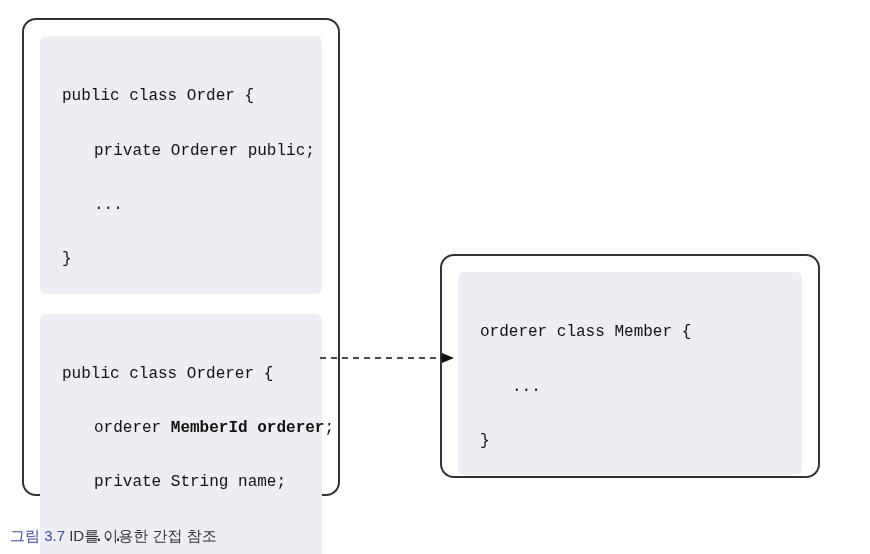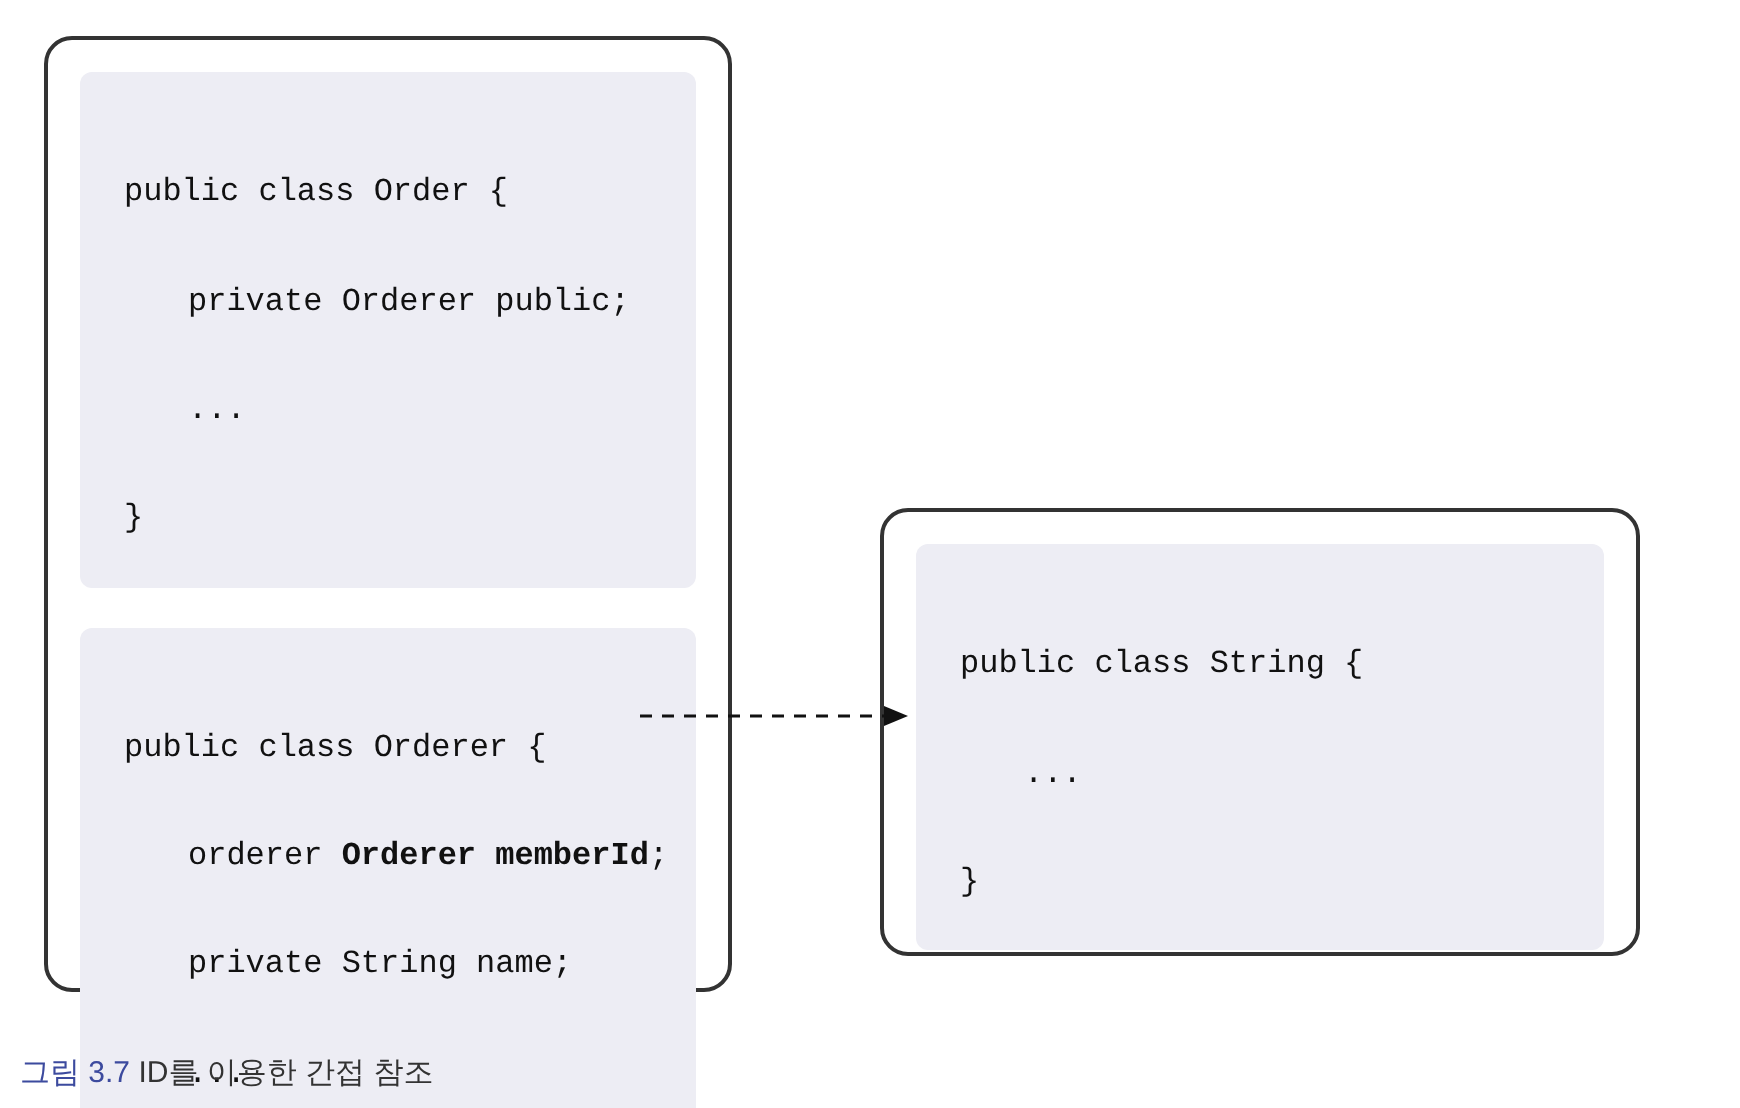--- a/index.html
+++ b/index.html
@@ -19,21 +19,21 @@
     .aggregate-box {
       position: absolute;
       border: 2px solid #333;
       border-radius: 14px;
       background: #fff;
       padding: 16px;
     }
     .left-aggregate {
       left: 12px;
       top: 8px;
-      width: 344px;
+      width: 318px;
       height: 478px;
     }
     .right-aggregate {
       left: 430px;
       top: 244px;
       width: 380px;
       height: 224px;
     }
     .code-block {
       background: #ededf4;
@@ -80,29 +80,29 @@
 
   <div class="aggregate-box left-aggregate">
     <div class="code-block">
 <span class="code-line">public class Order {</span>
 <span class="code-line indent">private Orderer public;</span>
 <span class="code-line indent">...</span>
 <span class="code-line">}</span></div>
 
     <div class="code-block">
 <span class="code-line">public class Orderer {</span>
-<span class="code-line indent"><span>orderer </span><span class="bold-token">Orderer memberId</span><span>;</span></span>
+<span class="code-line indent"><span>orderer </span><span class="bold-token">MemberId orderer</span><span>;</span></span>
 <span class="code-line indent">private String name;</span>
 <span class="code-line indent">...</span>
 </div>
   </div>
 
   <div class="aggregate-box right-aggregate">
     <div class="code-block">
-<span class="code-line">public class String {</span>
+<span class="code-line">orderer class Member {</span>
 <span class="code-line indent">...</span>
 <span class="code-line">}</span></div>
   </div>
 
   <svg class="arrow-svg" viewBox="0 0 140 20">
     <line x1="0" y1="10" x2="122" y2="10" stroke="#111" stroke-width="1.6" stroke-dasharray="6,5"></line>
     <polygon points="122,5 134,10 122,15" fill="#111"></polygon>
   </svg>
 
 </div>

